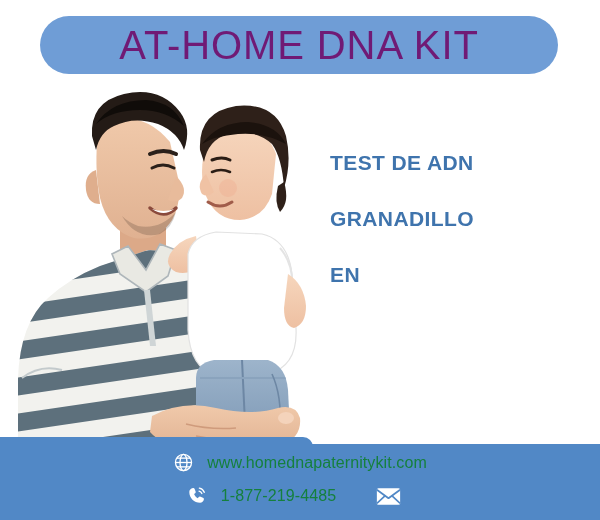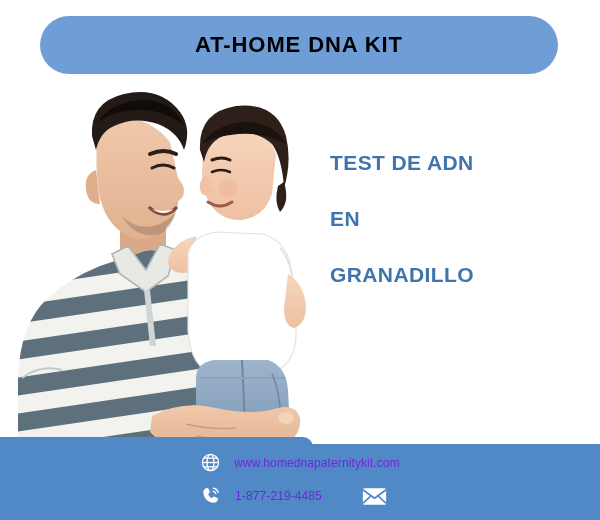--- a/index.html
+++ b/index.html
@@ -26,23 +26,23 @@
     width: 518px;
     height: 58px;
     background: #6f9dd6;
     border-radius: 29px;
     display: flex;
     align-items: center;
     justify-content: center;
     box-sizing: border-box;
   }
   #header-title {
-    color: #000000;
-    font-size: 22px;
-    font-weight: bold;
+    color: #701a75;
+    font-size: 40px;
+    font-weight: normal;
     letter-spacing: 0.9px;
     white-space: nowrap;
     line-height: 1;
   }
 
   
   #photo {
     position: absolute;
     left: 0px;
     top: 78px;
@@ -110,22 +110,22 @@
   #footer-row-contact {
     left: 0; right: 0; top: 41px;
     justify-content: center;
   }
   .footer-item {
     display: flex;
     align-items: center;
     white-space: nowrap;
   }
   .footer-text {
-    color: #6d28d9;
-    font-size: 12px;
+    color: #15803d;
+    font-size: 16px;
     font-weight: normal;
     letter-spacing: 0.1px;
     line-height: 1;
   }
   .footer-icon {
     display: inline-flex;
     align-items: center;
     justify-content: center;
     margin-right: 13px;
     flex: 0 0 auto;
@@ -267,22 +267,22 @@
                  Q302,360 280,368 Q240,380 196,374 Q162,368 150,354 Z" fill="url(#skinG)"></path>
         <path d="M186,346 Q210,352 236,350" fill="none" stroke="#cf9b7c" stroke-width="1.6"></path>
         <path d="M196,358 Q222,364 248,360" fill="none" stroke="#cf9b7c" stroke-width="1.4"></path>
         <ellipse cx="286" cy="340" rx="8" ry="6" fill="#f4d3bb"></ellipse>
       </g>
     </svg>
   </div>
 
   <div id="heading-block">
     <div class="heading-line l1">TEST DE ADN</div>
+    <div class="heading-line l3">GRANADILLO</div>
     <div class="heading-line l2">EN</div>
-    <div class="heading-line l3">GRANADILLO</div>
   </div>
 
   <div id="footer-notch"></div>
   <div id="footer"></div>
 
   <div id="footer-rows">
 
     <div class="footer-row" id="footer-row-web">
       <div class="footer-item">
         <span class="footer-icon">

